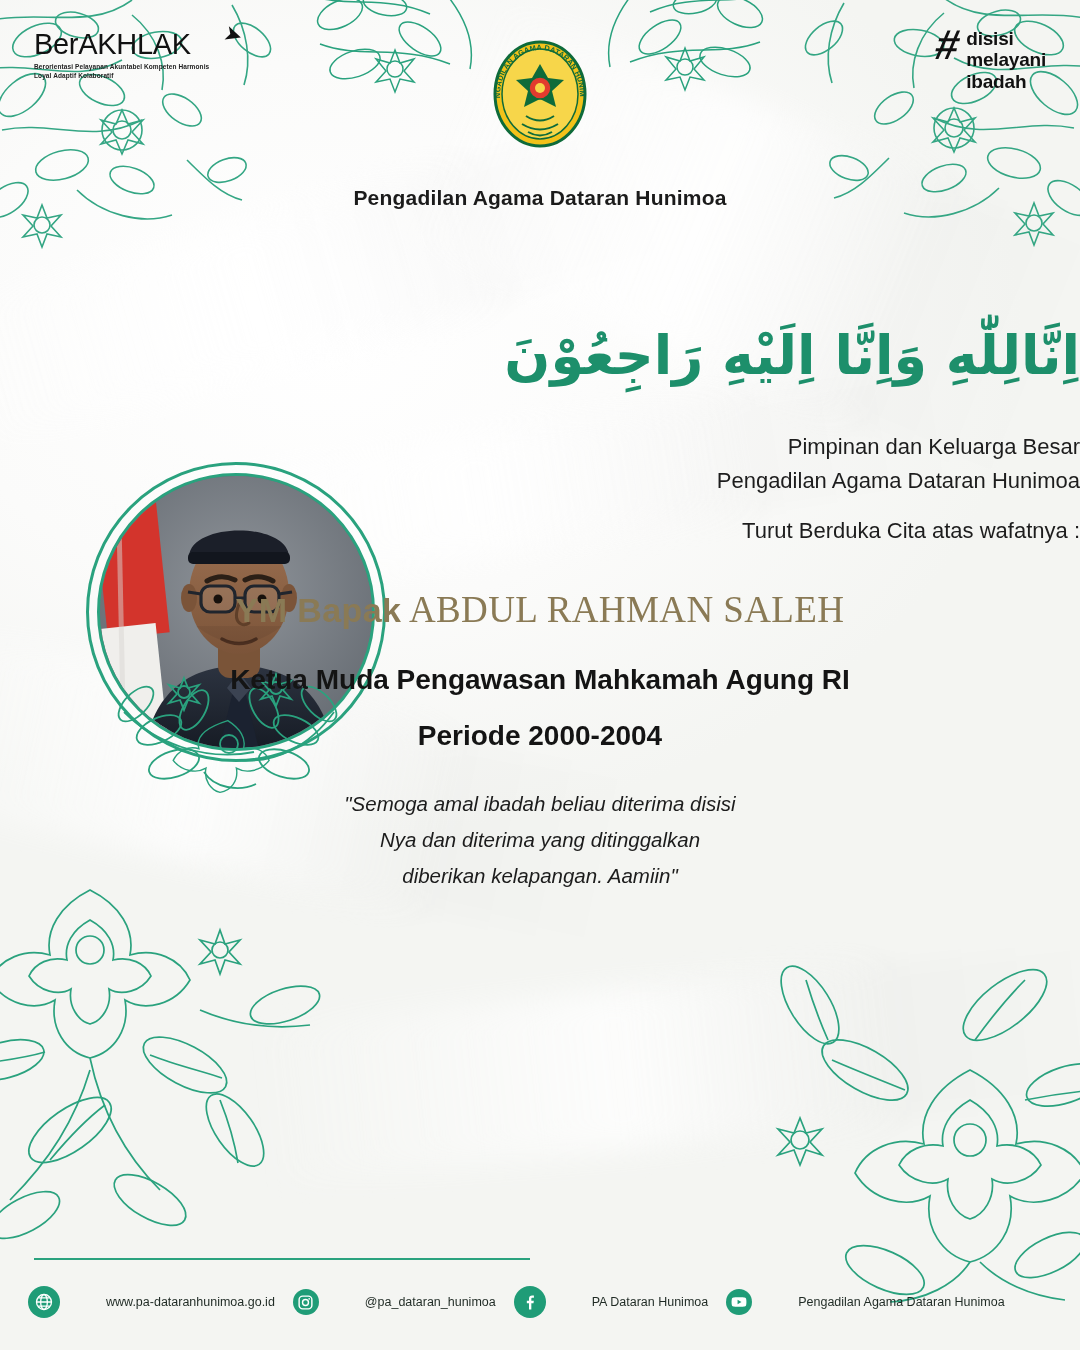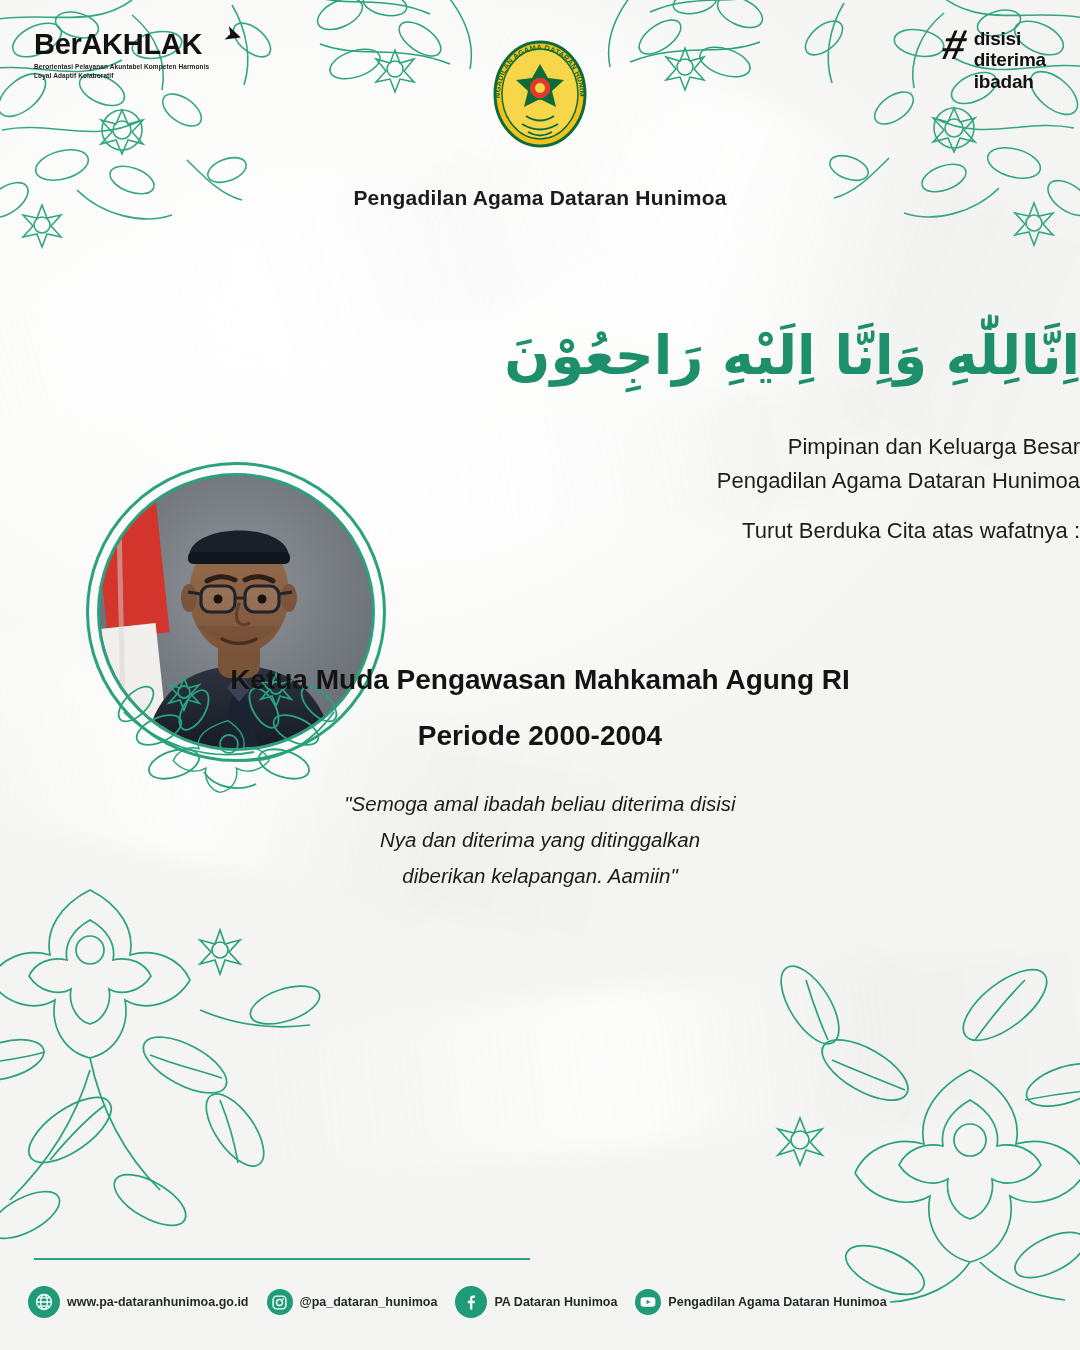--- a/index.html
+++ b/index.html
@@ -59,21 +59,21 @@
 
   
   .berakhlak {
     position: absolute;
     left: 34px;
     top: 30px;
     width: 190px;
   }
   .berakhlak .ba-main {
     font-size: 29px;
-    font-weight: bold;
+    font-weight: normal;
     letter-spacing: -0.3px;
     color: #111111;
     line-height: 1;
     position: relative;
     display: inline-block;
   }
   .berakhlak .ba-swoosh {
     position: absolute;
     right: -18px;
     top: -8px;
@@ -265,21 +265,21 @@
     border-radius: 50%;
     background: #1f9c77;
     color: #fff;
     display: flex;
     align-items: center;
     justify-content: center;
     flex: 0 0 auto;
   }
   .fico.big { width: 32px; height: 32px; }
   .fico svg { display: block; }
-  .ftext { white-space: nowrap; font-weight: 700; }
+  .ftext { white-space: nowrap; font-weight: 400; margin-left: 39px; }
 </style>
 </head>
 <body>
 
 <div id="poster">
 
   <div class="silk">
     <span class="s1"></span>
       <span class="s2"></span>
       <span class="s3"></span>
@@ -428,21 +428,21 @@
   <div class="berakhlak">
     <div class="ba-main">BerAKHLAK</div>
     <span class="ba-swoosh">➤</span>
     <div class="ba-sub">Berorientasi Pelayanan Akuntabel Kompeten Harmonis Loyal Adaptif Kolaboratif</div>
   </div>
 
   <div class="bangga">
     <div class="hash">#</div>
     <div class="bg-lines">
       <div>disisi</div>
-      <div>diterima</div>
+      <div>melayani</div>
       <div>ibadah</div>
     </div>
   </div>
 
   <div class="logo-pa">
     <svg width="108" height="118" viewBox="0 0 108 118">
       <ellipse cx="54" cy="56" rx="45" ry="52" fill="#f2c21a" stroke="#0e6b3a" stroke-width="3"></ellipse>
       <ellipse cx="54" cy="56" rx="38" ry="45" fill="#f7d64a" stroke="#0e6b3a" stroke-width="1.5"></ellipse>
       <path d="M54 26 L62 40 L78 42 L66 53 L70 69 L54 61 L38 69 L42 53 L30 42 L46 40 Z" fill="#0e6b3a"></path>
       <circle cx="54" cy="50" r="11" fill="#e23b2e" stroke="#0e6b3a" stroke-width="1.5"></circle>
@@ -545,20 +545,24 @@
   </div>
 
   <div class="arabic">اِنَّالِلّٰهِ وَاِنَّا اِلَيْهِ رَاجِعُوْنَ</div>
 
   <div class="lead">
     <div>Pimpinan dan Keluarga Besar</div>
     <div>Pengadilan Agama Dataran Hunimoa</div>
     <div class="l3">Turut Berduka Cita atas wafatnya :</div>
   </div>
 
+  <div class="name">
+    <b>YM Bapak</b>
+    <span>ABDUL RAHMAN SALEH</span>
+  </div>
 
   <div class="title-lines">
     <div>Ketua Muda Pengawasan Mahkamah Agung RI</div>
     <div>Periode 2000-2004</div>
   </div>
 
   <div class="prayer">
     <div>"Semoga amal ibadah beliau diterima disisi</div>
     <div>Nya dan diterima yang ditinggalkan</div>
     <div>diberikan kelapangan. Aamiin"</div>

